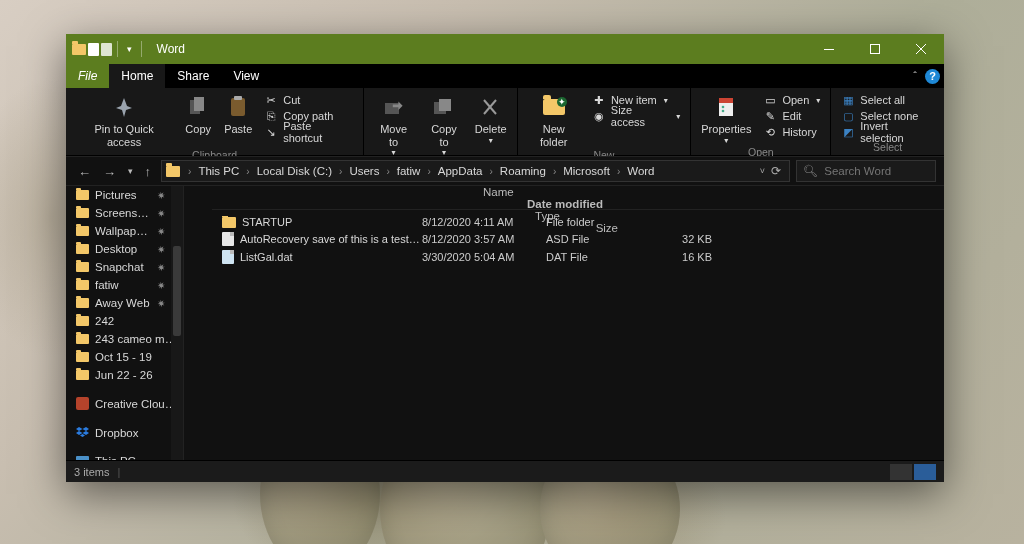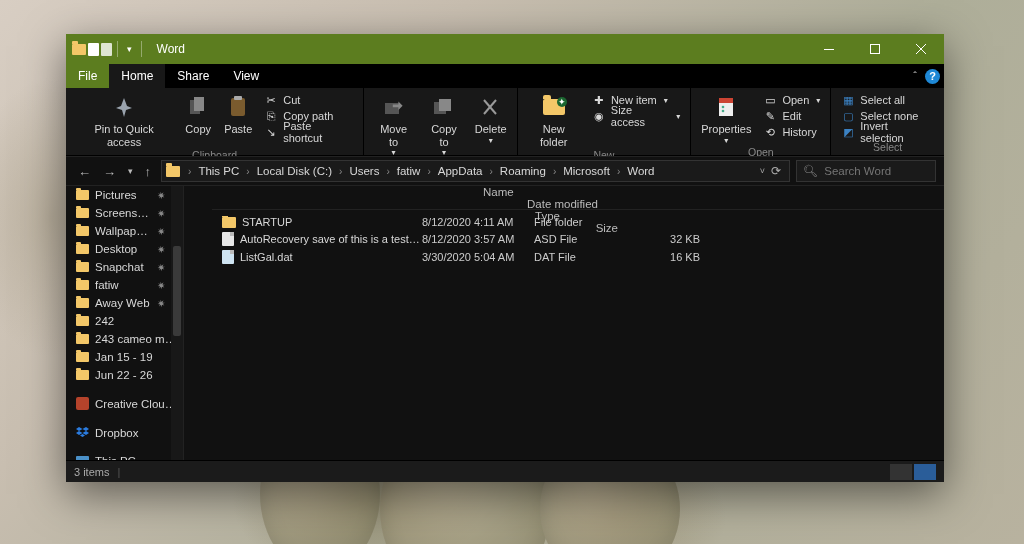--- a/index.html
+++ b/index.html
@@ -45,21 +45,21 @@
 .tb-folder-icon::before { content:""; position:absolute; top:-3px; left:0; width:6px; height:3px; background:#f3c768; border-radius:1px 1px 0 0;}
 .tb-doc-icon { width: 11px; height: 13px; background: #fff; border-radius: 1px; }
 .tb-sep { width: 1px; height: 16px; background: rgba(255,255,255,0.35); margin: 0 3px; }
 .tb-chev { font-size: 9px; margin: 0 4px; }
 .titlebar-title { margin-left: 6px; }
 .win-controls { margin-left: auto; display: flex; }
 .win-btn { width: 46px; height: 30px; display:flex; align-items:center; justify-content:center; cursor:pointer; }
 
 .menubar { height: 24px; background: #000; display: flex; align-items: stretch; position: relative; }
 .menu-tab { padding: 0 12px; display:flex; align-items:center; font-size: 12px; color: #ffffff; cursor:pointer; }
-.menu-tab.file { background: #5c7d1f; color: #fff; }
+.menu-tab.file { background: #5c7d1f; color: #fff; font-style: italic; }
 .menu-tab.active { background: #181818; color: #fff; }
 .menubar-right { position:absolute; right:4px; top:0; height:24px; display:flex; align-items:center; gap:8px; }
 .help-icon { width:15px; height:15px; border-radius:50%; background:#1e88d6; color:#fff; font-size:11px; font-weight:bold; display:flex; align-items:center; justify-content:center; }
 
 .ribbon { height: 68px; background: #181818; display: flex; border-bottom: 1px solid #000; }
 .ribbon-group { display:flex; flex-direction:column; padding: 2px 4px 0 4px; border-right: 1px solid #000; }
 .ribbon-group-content { flex:1; display:flex; align-items:flex-start; }
 .ribbon-group-label { text-align:center; font-size: 10.5px; color: #888; padding: 1px 0 2px 0; }
 .rbtn-large { display:flex; flex-direction:column; align-items:center; justify-content:flex-start; padding: 3px 6px 0 6px; font-size:11px; text-align:center; line-height:1.15; cursor:pointer; min-width: 40px; }
 .rbtn-large .ricon { height: 28px; display:flex; align-items:center; justify-content:center; margin-bottom: 2px; }
@@ -88,28 +88,28 @@
 .side-icon-folder { width:13px; height:10px; background:#f3c768; border-radius:1px; position:relative; flex-shrink:0;}
 .side-icon-folder::before{content:"";position:absolute;top:-2.5px;left:0;width:5px;height:2.5px;background:#f3c768;border-radius:1px 1px 0 0;}
 .side-icon-cc { width:13px; height:13px; background:#b5432b; border-radius:2px; flex-shrink:0;}
 .side-icon-dropbox { width:13px; height:13px; flex-shrink:0; }
 .side-icon-pc { width:13px; height:11px; background:#4a90c8; border-radius:1px; flex-shrink:0; position:relative;}
 .side-icon-pc::after{content:"";position:absolute;bottom:-3px;left:3px;width:7px;height:2px;background:#777;}
 .sidebar-gap { height: 10px; }
 .filepane { flex:1; display:flex; flex-direction:column; }
 .columns { height: 24px; display:flex; align-items:center; border-bottom: 1px solid #222; font-size:11.5px; color:#bbb; padding-left: 10px; flex-direction: column;}
 .col-name { width: 200px; }
-.col-date { width: 112px; }
+.col-date { width: 112px; font-weight: bold; }
 .col-type { width: 96px; }
 .col-size { width: 70px; text-align:right; }
 .filelist { padding-top: 4px; }
 .filerow { display:flex; align-items:center; padding: 2px 0 2px 10px; font-size:11px; cursor:pointer; }
 .fr-name { width: 200px; display:flex; align-items:center; gap:6px; overflow:hidden; }
 .fr-name span { overflow:hidden; text-overflow:ellipsis; white-space:nowrap; }
-.fr-date { width: 112px; color:#ccc; }
+.fr-date { width: 124px; color:#ccc; }
 .fr-type { width: 96px; color:#ccc; }
 .fr-size { width: 70px; text-align:right; color:#ccc; }
 .ficon-folder { width:14px; height:11px; background:#f3c768; border-radius:1px; position:relative; flex-shrink:0;}
 .ficon-folder::before{content:"";position:absolute;top:-3px;left:0;width:6px;height:3px;background:#f3c768;border-radius:1px 1px 0 0;}
 .ficon-file { width:12px; height:14px; background:#e8e8e8; border-radius:1px; flex-shrink:0; position:relative;}
 .ficon-file::after{content:"";position:absolute;top:0;right:0;width:4px;height:4px;background:#bbb;}
 .ficon-file.dat { background:#cfe4f2; }
 .statusbar { height: 22px; background:#1b1b1b; border-top:1px solid #000; display:flex; align-items:center; padding: 0 8px; font-size:11px; color:#aaa; }
 .statusbar-right { margin-left:auto; display:flex; gap:2px; }
 .view-toggle { width:22px; height:16px; background:#333; cursor:pointer; }
@@ -411,21 +411,21 @@
           <div class="sidebar-item">
             <div class="side-icon-folder"></div>
             <span style="overflow:hidden;text-overflow:ellipsis">242</span>
           </div>
           <div class="sidebar-item">
             <div class="side-icon-folder"></div>
             <span style="overflow:hidden;text-overflow:ellipsis">243 cameo mass</span>
           </div>
           <div class="sidebar-item">
             <div class="side-icon-folder"></div>
-            <span style="overflow:hidden;text-overflow:ellipsis">Jan 15 - 19</span>
+            <span style="overflow:hidden;text-overflow:ellipsis">Oct 15 - 19</span>
           </div>
           <div class="sidebar-item">
             <div class="side-icon-folder"></div>
             <span style="overflow:hidden;text-overflow:ellipsis">Jun 22 - 26</span>
           </div>
         </div>
       <div class="sidebar-gap"></div>
       <div class="sidebar-item">
           <div class="side-icon-cc"></div>
           <span style="overflow:hidden;text-overflow:ellipsis">Creative Cloud Files</span>

